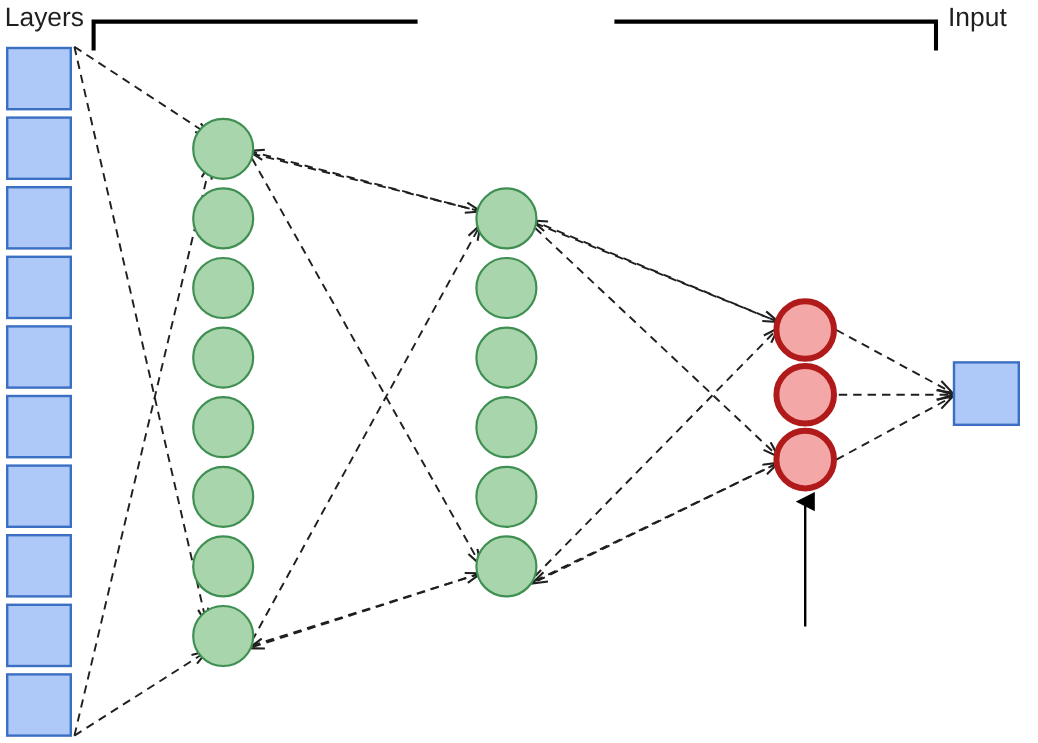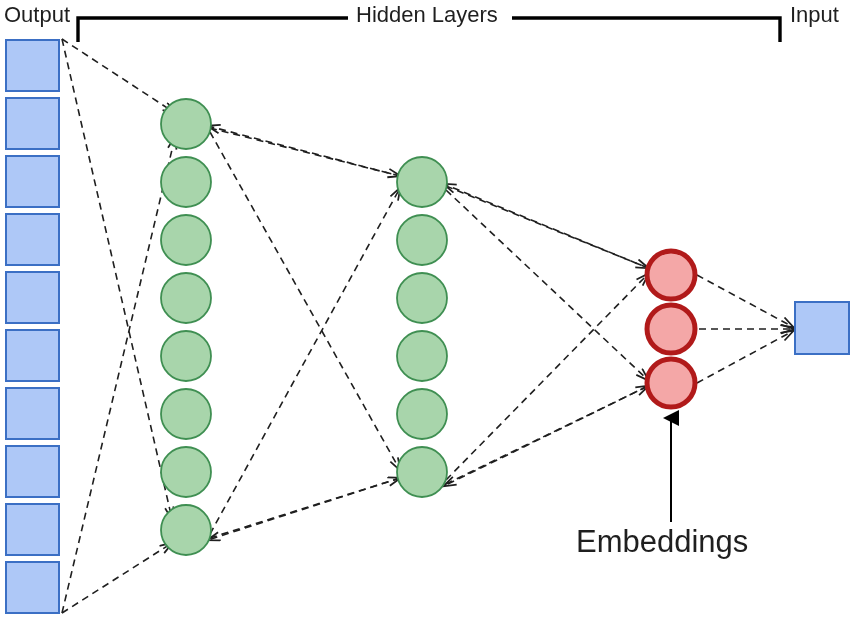--- a/index.html
+++ b/index.html
@@ -138,21 +138,19 @@
 
     <g>
       <rect x="795" y="302" width="54" height="52" fill="#aec8f7" stroke="#3b6fc4" stroke-width="2"></rect>
     </g>
 
     <g>
       <line x1="671" y1="522" x2="671" y2="418" stroke="#000000" stroke-width="2" marker-end="url(#arrowSolid)"></line>
     </g>
   </svg>
 
-  <div class="layer-label" id="label-input">Output</div>
+  <div class="layer-label" id="label-input">Layers</div>
 
-  <div class="layer-label" id="label-hidden">Hidden Layers</div>
 
   <div class="layer-label" id="label-output">Input</div>
 
-  <div class="emb-label">Embeddings</div>
 
 </div>
 
 </body></html>

